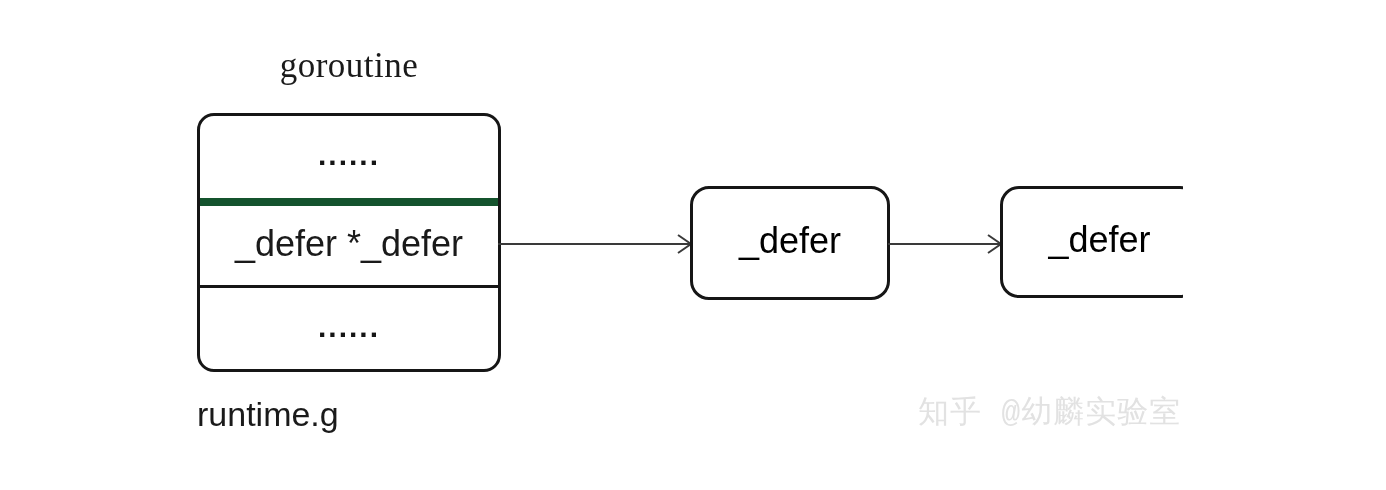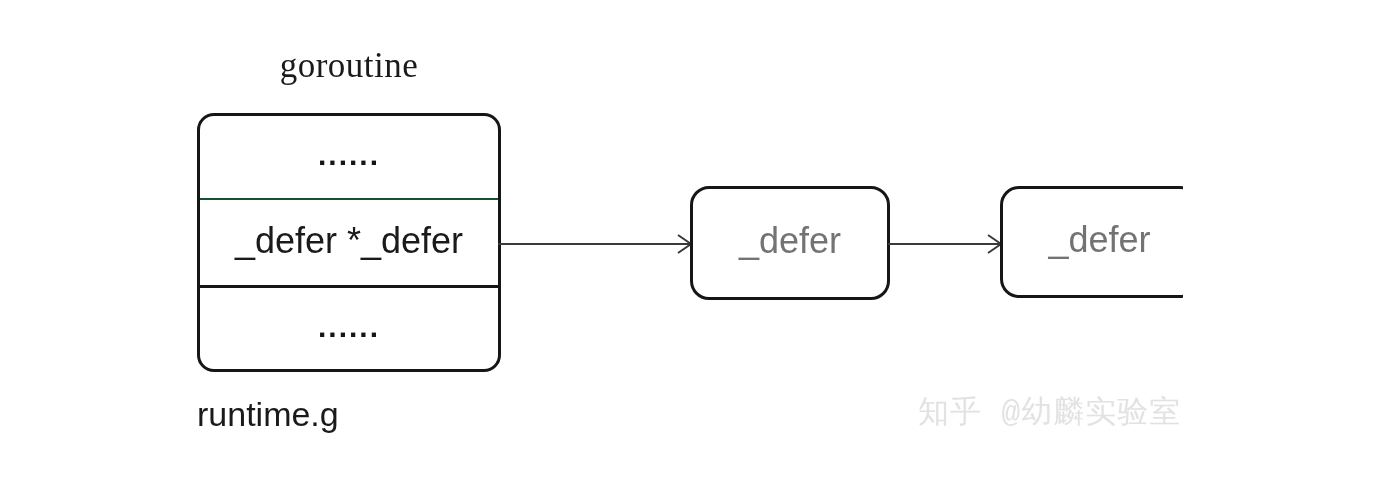--- a/index.html
+++ b/index.html
@@ -62,21 +62,21 @@
   .struct-row {
     box-sizing: border-box;
     display: flex;
     align-items: center;
     justify-content: center;
     overflow: hidden;
   }
   .struct-row.r1 { height: 82px; }
   .struct-row.r2 {
     height: 90px;
-    border-top: 2px solid #14532d;
+    border-top: 8px solid #14532d;
     border-bottom: 3px solid #161616;
   }
   .struct-row.r3 { height: 81px; }
 
   .ellipsis-dots {
     font-family: "Liberation Sans", sans-serif;
     font-size: 30px;
     letter-spacing: 2px;
     color: #151515;
     line-height: 1;
@@ -103,21 +103,21 @@
     border-radius: 19px;
     background: #ffffff;
     display: flex;
     align-items: center;
     justify-content: center;
   }
   .node-box .node-label {
     font-family: "Liberation Sans", sans-serif;
     font-size: 36px;
     line-height: 1;
-    color: #737373;
+    color: #000000;
     white-space: nowrap;
     position: relative;
     top: -2px;
   }
   #node-1 { left: 690px; top: 186px; width: 200px; height: 114px; }
   #node-2 { left: 1000px; top: 186px; width: 199px; height: 112px; }
 
   
   .arrow-svg { overflow: visible; }
   #arrow-1 { left: 498px; top: 228px; }

